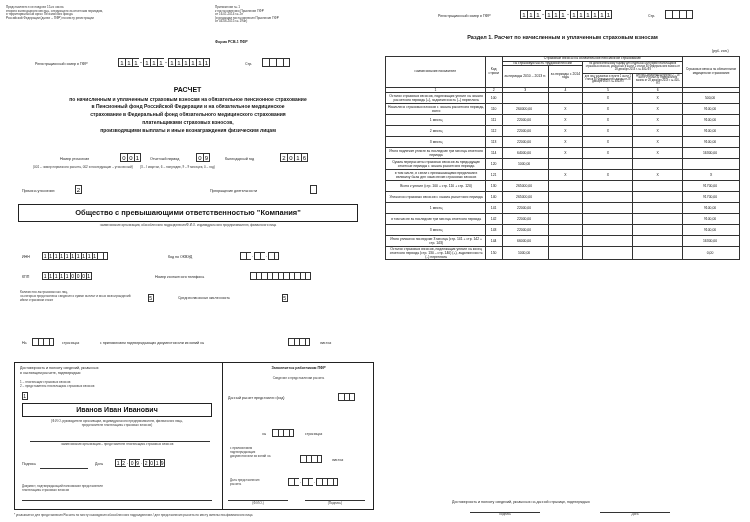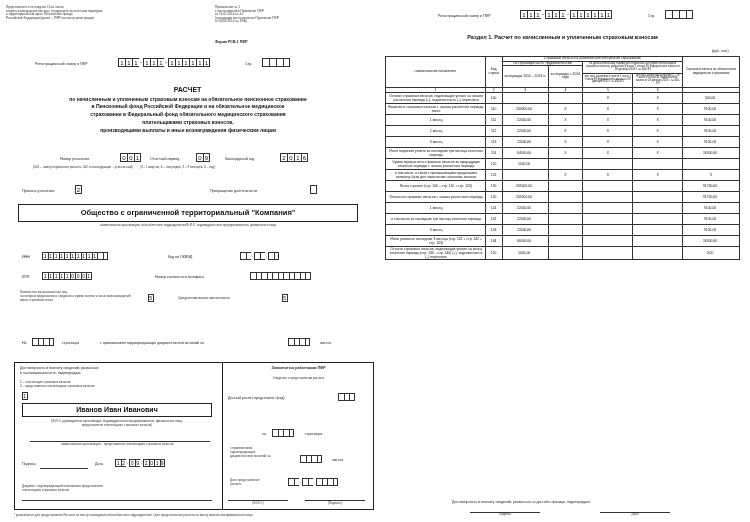--- a/index.html
+++ b/index.html
@@ -141,21 +141,21 @@
   <div class="cells" style="left:75px;top:185px;">
       <i>2</i>
     </div>
 
   <div class="lbl tiny" style="left:210px;top:189px;">Прекращение деятельности</div>
   <div class="cells" style="left:310px;top:185px;">
       <i></i>
     </div>
 
   <div class="fat" style="left:18px;top:204px;width:340px;height:18px;"></div>
-  <div class="lbl b ctr" style="left:20px;top:209px;width:336px;font-size:7.5px;">Общество с ограниченной территориальный "Компания"</div>
+  <div class="lbl b ctr" style="left:20px;top:209px;width:336px;font-size:7.5px;">Общество с превышающими ответственностью "Компания"</div>
   <div class="lbl xtiny ctr" style="left:18px;top:224px;width:340px;">наименование организации, обособленного подразделения/Ф.И.О. индивидуального предпринимателя, физического лица</div>
 
   <div class="lbl tiny" style="left:22px;top:255px;">ИНН</div>
   <div class="cells sm" style="left:42px;top:252px;">
       <i>1</i>
       <i>1</i>
       <i>1</i>
       <i>1</i>
       <i>1</i>
       <i>1</i>

